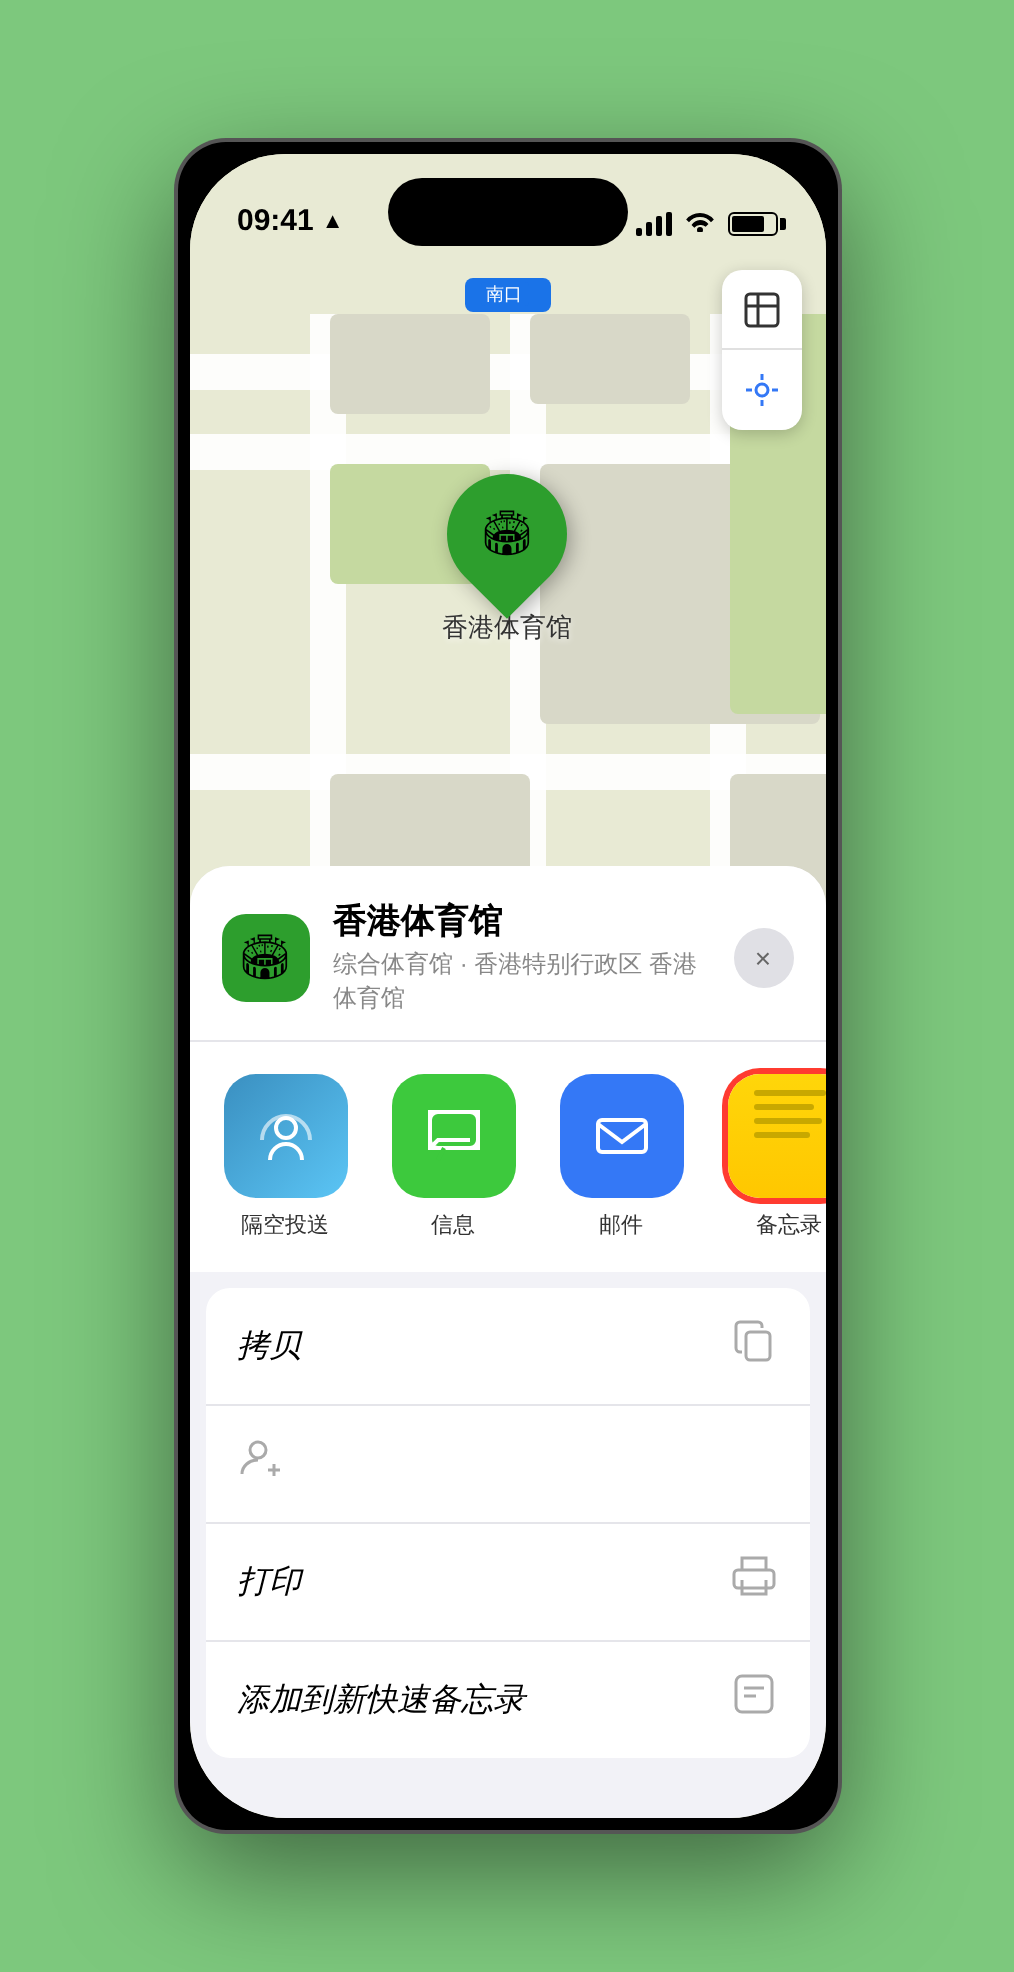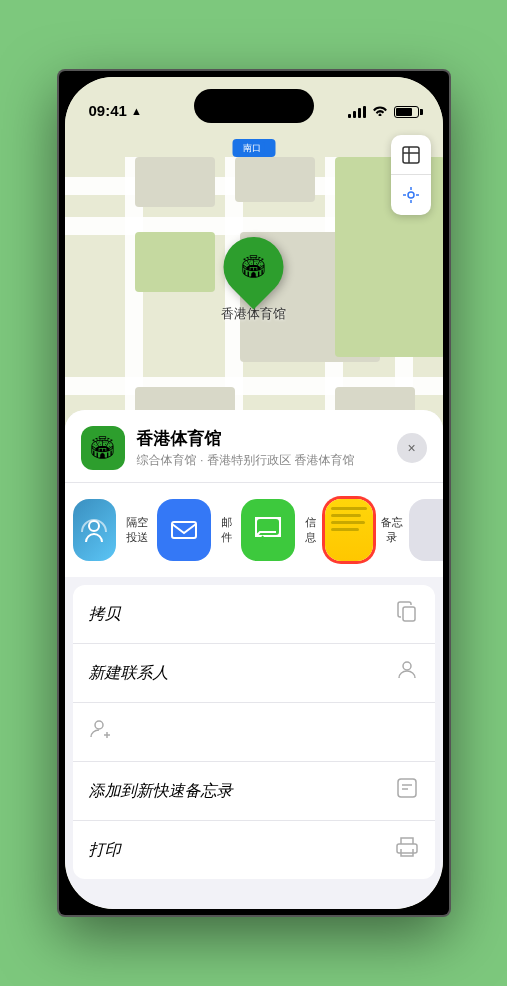--- a/index.html
+++ b/index.html
@@ -6,24 +6,24 @@
     body {
       width: 507px;
       height: 986px;
       background: #7dc87d;
       display: flex;
       align-items: center;
       justify-content: center;
       font-family: -apple-system, 'PingFang SC', 'Helvetica Neue', sans-serif;
     }
     .phone-frame {
-      width: 390px;
+      width: 330px;
       height: 844px;
       background: #000;
-      border-radius: 6px;
+      border-radius: 24px;
       position: relative;
       box-shadow: 0 0 0 2px #555, 0 20px 60px rgba(0,0,0,0.5);
       overflow: hidden;
     }
     .phone-screen {
       position: absolute;
       top: 6px;
       left: 6px;
       right: 6px;
       bottom: 6px;
@@ -269,21 +269,21 @@
     .share-row {
       background: #fff;
       padding: 16px 8px 16px;
       display: flex;
       gap: 4px;
       overflow-x: hidden;
       margin-top: 0;
     }
     .share-item {
       display: flex;
-      flex-direction: row;
+      flex-direction: column;
       align-items: center;
       gap: 6px;
       width: 80px;
       flex-shrink: 0;
       cursor: pointer;
     }
     .share-icon {
       width: 62px;
       height: 62px;
       border-radius: 16px;
@@ -452,39 +452,39 @@
             <svg width="32" height="32" viewBox="0 0 32 32">
               <circle cx="16" cy="12" r="5" fill="none" stroke="white" stroke-width="2"></circle>
               <path d="M8 28c0-4.4 3.6-8 8-8s8 3.6 8 8" fill="none" stroke="white" stroke-width="2"></path>
               <path d="M4 18c0-6.6 5.4-12 12-12s12 5.4 12 12" fill="none" stroke="white" stroke-width="2" opacity="0.6"></path>
             </svg>
           </div>
           <span class="share-label">隔空投送</span>
         </div>
 
         <div class="share-item">
-          <div class="share-icon mail">
-            <svg width="32" height="32" viewBox="0 0 32 32">
-              <rect x="4" y="8" width="24" height="16" rx="2" fill="none" stroke="white" stroke-width="2"></rect>
-              <path d="M4 10l12 9 12-9" fill="none" stroke="white" stroke-width="2"></path>
-            </svg>
-          </div>
-          <span class="share-label">邮件</span>
-        </div>
-
-        <div class="share-item">
           <div class="share-icon messages">
             <svg width="32" height="32" viewBox="0 0 32 32">
               <path d="M4 4h24v18H4z" rx="4" fill="none" stroke="white" stroke-width="2"></path>
               <path d="M4 22l4-4h16" fill="none" stroke="white" stroke-width="2"></path>
               <rect x="4" y="4" width="24" height="18" rx="4" fill="none" stroke="white" stroke-width="2"></rect>
               <path d="M8 28l3-6" fill="none" stroke="#3dc93d" stroke-width="2"></path>
             </svg>
           </div>
           <span class="share-label">信息</span>
+        </div>
+
+        <div class="share-item">
+          <div class="share-icon mail">
+            <svg width="32" height="32" viewBox="0 0 32 32">
+              <rect x="4" y="8" width="24" height="16" rx="2" fill="none" stroke="white" stroke-width="2"></rect>
+              <path d="M4 10l12 9 12-9" fill="none" stroke="white" stroke-width="2"></path>
+            </svg>
+          </div>
+          <span class="share-label">邮件</span>
         </div>
 
         <div class="share-item">
           <div style="width:62px;height:62px;border-radius:16px;background:linear-gradient(180deg,#ffd60a 0%,#ffc700 100%);display:flex;align-items:flex-start;justify-content:center;box-shadow:0 0 0 3px #ff3b30;position:relative;">
             <div class="notes-lines">
               <div class="notes-line"></div>
               <div class="notes-line"></div>
               <div class="notes-line"></div>
               <div class="notes-line"></div>
             </div>
@@ -505,60 +505,51 @@
         <div class="menu-item">
           <span class="menu-item-label">拷贝</span>
           <span class="menu-item-icon">
             <svg width="24" height="24" viewBox="0 0 24 24" fill="none" stroke="#aaa" stroke-width="1.5">
               <rect x="8" y="8" width="12" height="14" rx="2"></rect>
               <path d="M16 6V5a2 2 0 00-2-2H5a2 2 0 00-2 2v11a2 2 0 002 2h1"></path>
             </svg>
           </span>
         </div>
 
-        <div class="menu-item">
-          <span class="menu-item-label">新建联系人</span>
-          <span class="menu-item-icon">
-            <svg width="24" height="24" viewBox="0 0 24 24" fill="none" stroke="#aaa" stroke-width="1.5">
-              <circle cx="12" cy="8" r="4"></circle>
-              <path d="M4 20c0-4 3.6-7 8-7s8 3 8 7"></path>
-            </svg>
-          </span>
-        </div>
 
         <div class="menu-item">
           <span class="menu-item-icon">
             <svg width="24" height="24" viewBox="0 0 24 24" fill="none" stroke="#aaa" stroke-width="1.5">
               <circle cx="10" cy="8" r="4"></circle>
               <path d="M2 20c0-4 3.6-7 8-7"></path>
               <path d="M18 15v6M15 18h6"></path>
-            </svg>
-          </span>
-        </div>
-
-        <div class="menu-item">
-          <span class="menu-item-label">添加到新快速备忘录</span>
-          <span class="menu-item-icon">
-            <svg width="24" height="24" viewBox="0 0 24 24" fill="none" stroke="#aaa" stroke-width="1.5">
-              <rect x="3" y="3" width="18" height="18" rx="3"></rect>
-              <path d="M7 9h10M7 13h6"></path>
             </svg>
           </span>
         </div>
 
         <div class="menu-item">
           <span class="menu-item-label">打印</span>
           <span class="menu-item-icon">
             <svg width="24" height="24" viewBox="0 0 24 24" fill="none" stroke="#aaa" stroke-width="1.5">
               <path d="M6 9V3h12v6"></path>
               <rect x="2" y="9" width="20" height="9" rx="2"></rect>
               <path d="M6 14v7h12v-7"></path>
             </svg>
           </span>
         </div>
+
+        <div class="menu-item">
+          <span class="menu-item-label">添加到新快速备忘录</span>
+          <span class="menu-item-icon">
+            <svg width="24" height="24" viewBox="0 0 24 24" fill="none" stroke="#aaa" stroke-width="1.5">
+              <rect x="3" y="3" width="18" height="18" rx="3"></rect>
+              <path d="M7 9h10M7 13h6"></path>
+            </svg>
+          </span>
+        </div>
       </div>
 
     </div>
 
     <div class="home-indicator"></div>
 
   </div>
 </div>
 
 </body></html>

